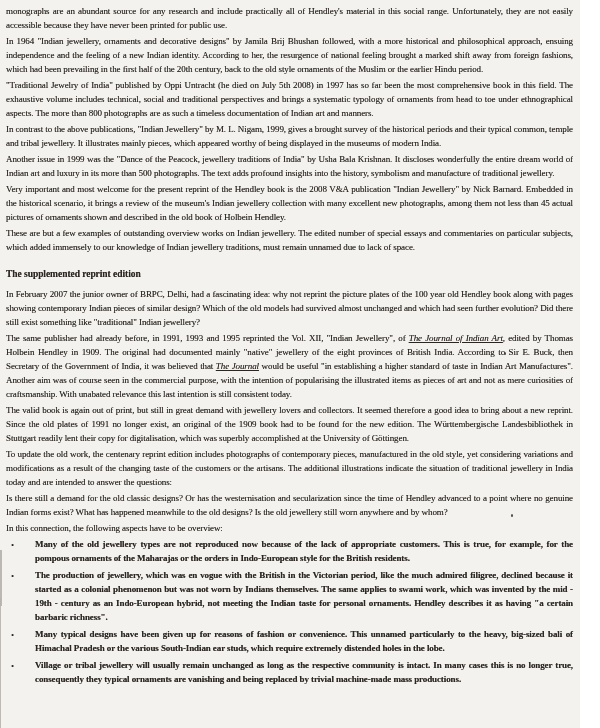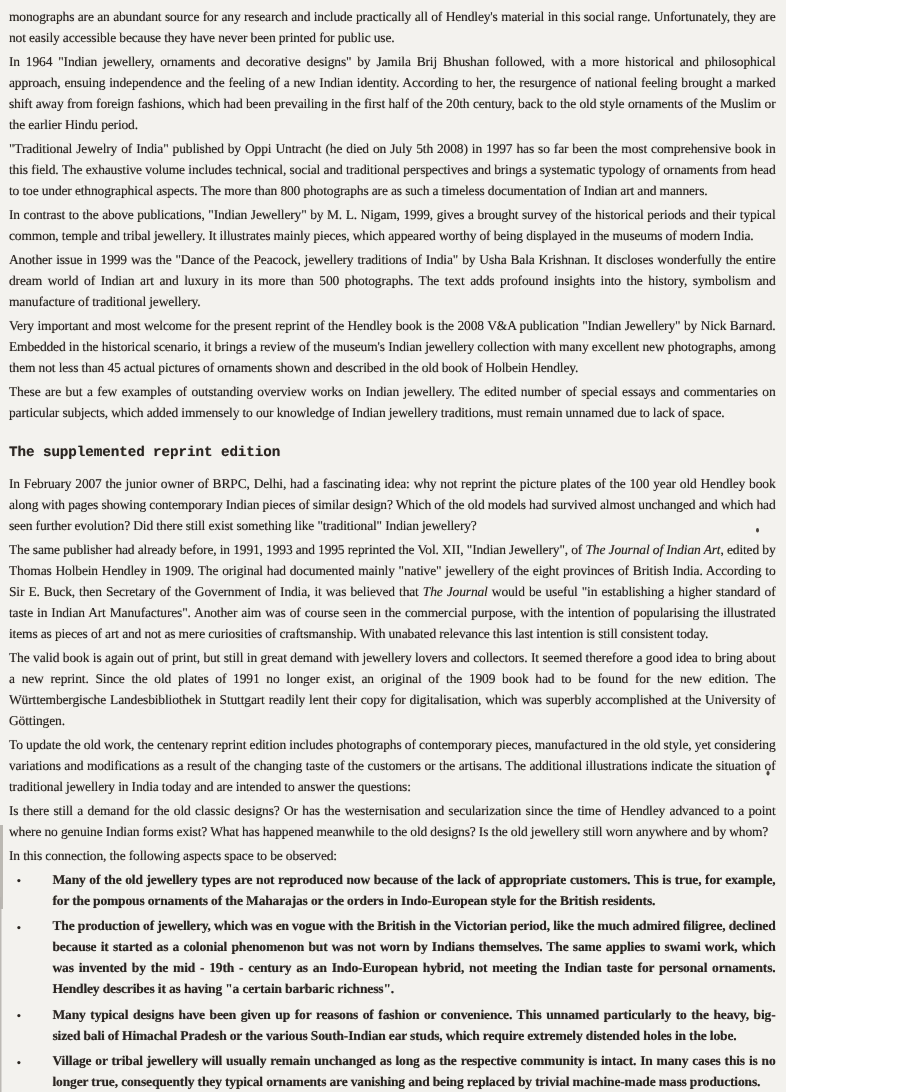--- a/index.html
+++ b/index.html
@@ -4,42 +4,41 @@
 <style>
   html, body { margin: 0; padding: 0; }
   body {
     width: 600px; height: 728px;
     font-family: "Liberation Serif", "DejaVu Serif", serif;
     overflow: hidden;
   }
   .page {
     position: relative;
     box-sizing: border-box;
-    width: 524px; height: 728px;
+    width: 580px; height: 728px;
     padding: 4px 7px 0 6px;
     background: #f3f2ee;
     color: #2b2622;
   }
   p {
     margin: 0 0 2px 0;
     font-size: 9px;
     line-height: 14px;
     letter-spacing: -0.1px;
     text-align: justify;
     text-shadow: 0 0 0.5px rgba(43,38,34,0.55);
   }
-  em { font-style: italic; }
+  em { font-style: italic; text-decoration: underline; }
   .section-heading {
     margin: 13px 0 6px 0;
     font-size: 9.5px;
     line-height: 14px;
     font-weight: bold;
     letter-spacing: -0.05px;
     text-shadow: 0 0 0.5px rgba(43,38,34,0.6);
-    font-family: Liberation Mono, monospace;
   }
   .bullet-item {
     position: relative;
     padding-left: 29px;
     margin-bottom: 3px;
   }
   .bullet-item p { margin: 0; font-weight: bold; }
   .bullet-marker {
     position: absolute;
     left: 5px; top: 1px;
@@ -77,21 +76,21 @@
       <p><span>Very important and most welcome for the present reprint of the Hendley book is the 2008 V&amp;A publication "Indian Jewellery" by Nick Barnard. Embedded in the historical scenario, it brings a review of the museum's Indian jewellery collection with many excellent new photographs, among them not less than 45 actual pictures of ornaments shown and described in the old book of Holbein Hendley.</span></p>
       <p><span>These are but a few examples of outstanding overview works on Indian jewellery. The edited number of special essays and commentaries on particular subjects, which added immensely to our knowledge of Indian jewellery traditions, must remain unnamed due to lack of space.</span></p>
     </div>
   <div class="section-heading">The supplemented reprint edition</div>
   <div id="reprint-section">
       <p><span>In February 2007 the junior owner of BRPC, Delhi, had a fascinating idea: why not reprint the picture plates of the 100 year old Hendley book along with pages showing contemporary Indian pieces of similar design? Which of the old models had survived almost unchanged and which had seen further evolution? Did there still exist something like "traditional" Indian jewellery?</span></p>
       <p><span>The same publisher had already before, in 1991, 1993 and 1995 reprinted the Vol. XII, "Indian Jewellery", of </span><em>The Journal of Indian Art</em><span>, edited by Thomas Holbein Hendley in 1909. The original had documented mainly "native" jewellery of the eight provinces of British India. According to Sir E. Buck, then Secretary of the Government of India, it was believed that </span><em>The Journal</em><span> would be useful "in establishing a higher standard of taste in Indian Art Manufactures". Another aim was of course seen in the commercial purpose, with the intention of popularising the illustrated items as pieces of art and not as mere curiosities of craftsmanship. With unabated relevance this last intention is still consistent today.</span></p>
       <p><span>The valid book is again out of print, but still in great demand with jewellery lovers and collectors. It seemed therefore a good idea to bring about a new reprint. Since the old plates of 1991 no longer exist, an original of the 1909 book had to be found for the new edition. The Württembergische Landesbibliothek in Stuttgart readily lent their copy for digitalisation, which was superbly accomplished at the University of Göttingen.</span></p>
       <p><span>To update the old work, the centenary reprint edition includes photographs of contemporary pieces, manufactured in the old style, yet considering variations and modifications as a result of the changing taste of the customers or the artisans. The additional illustrations indicate the situation of traditional jewellery in India today and are intended to answer the questions:</span></p>
       <p><span>Is there still a demand for the old classic designs? Or has the westernisation and secularization since the time of Hendley advanced to a point where no genuine Indian forms exist? What has happened meanwhile to the old designs? Is the old jewellery still worn anywhere and by whom?</span></p>
-      <p><span>In this connection, the following aspects space to be observed:</span></p>
+      <p><span>In this connection, the following aspects have to be overview:</span></p>
     </div>
   <div id="bullet-list">
       <div class="bullet-item">
         <span class="bullet-marker">•</span>
         <p><span>Many of the old jewellery types are not reproduced now because of the lack of appropriate customers. This is true, for example, for the pompous ornaments of the Maharajas or the orders in Indo-European style for the British residents.</span></p>
       </div>
       <div class="bullet-item">
         <span class="bullet-marker">•</span>
         <p><span>The production of jewellery, which was en vogue with the British in the Victorian period, like the much admired filigree, declined because it started as a colonial phenomenon but was not worn by Indians themselves. The same applies to swami work, which was invented by the mid - 19th - century as an Indo-European hybrid, not meeting the Indian taste for personal ornaments. Hendley describes it as having "a certain barbaric richness".</span></p>
       </div>

